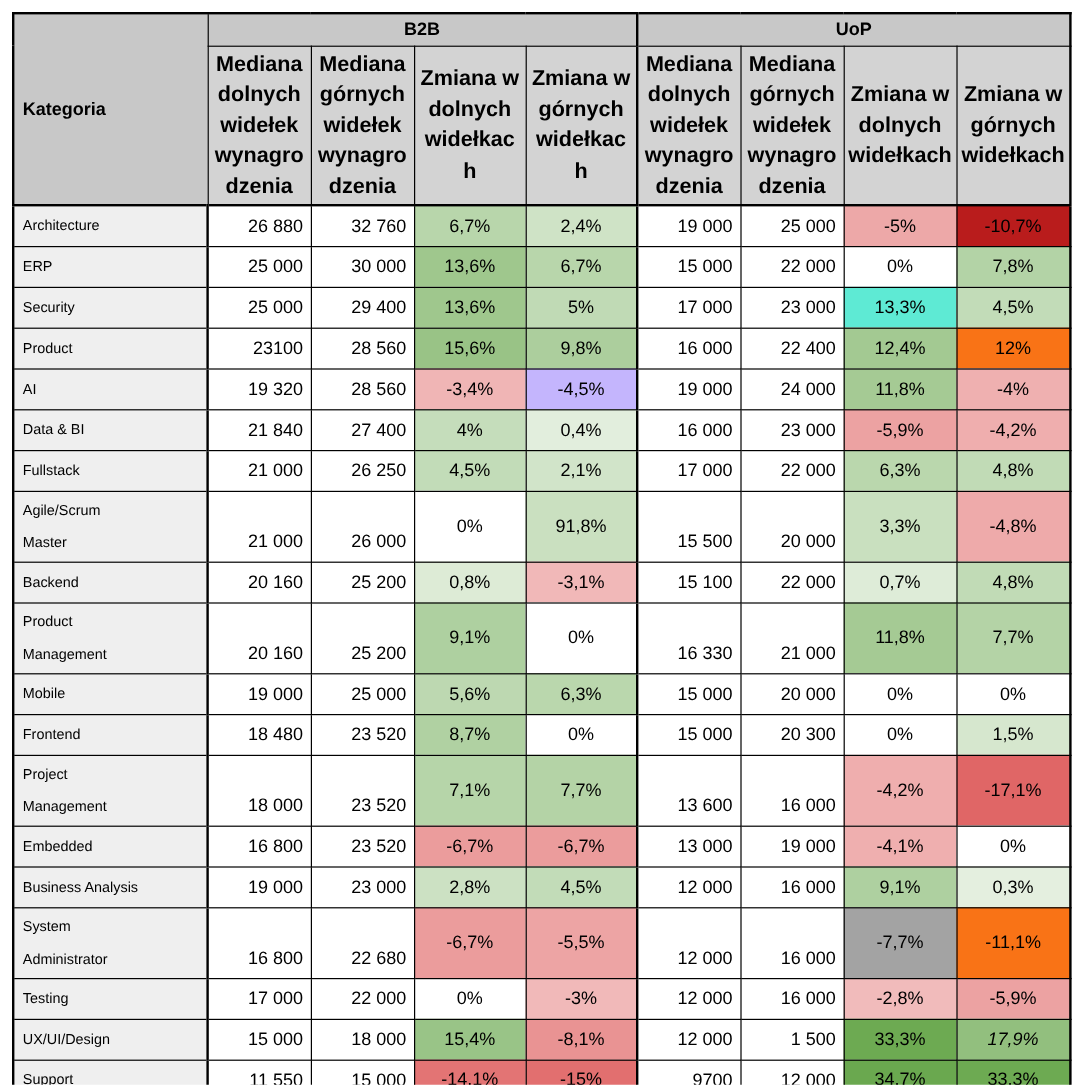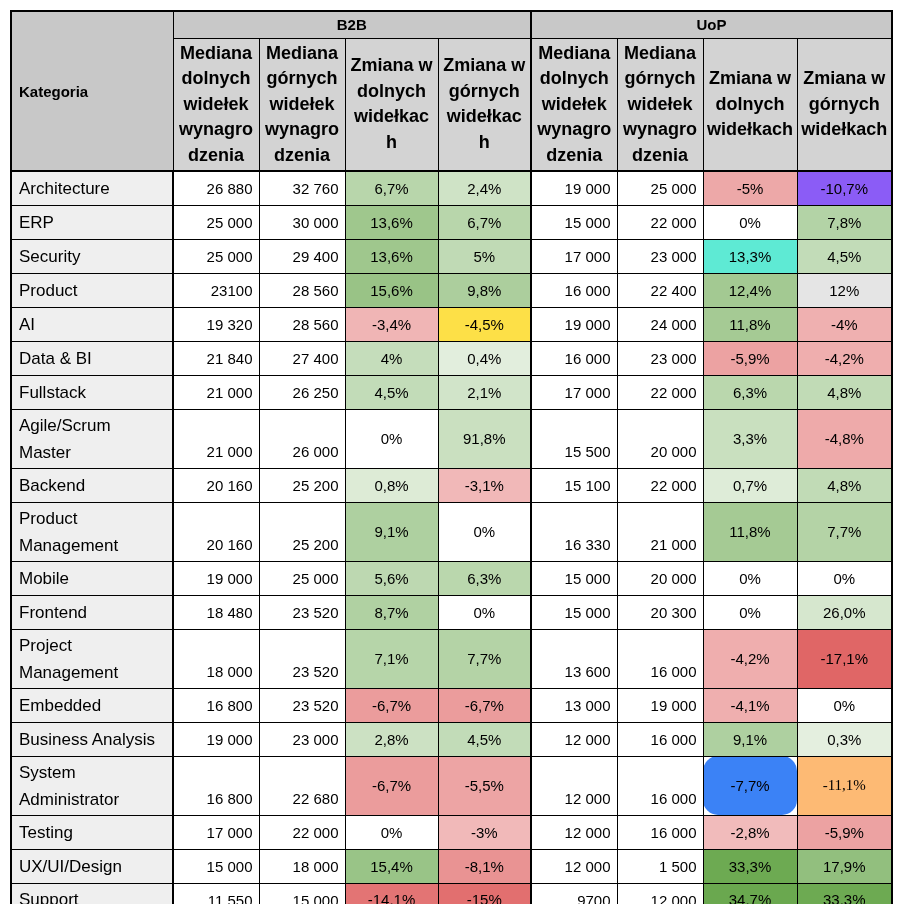--- a/index.html
+++ b/index.html
@@ -57,21 +57,21 @@
   .uop-start { border-left-width: 2px !important; }
   thead { border-bottom: 2px solid #000; }
   
   tbody tr { height: 34px; }
   tbody th.cat {
     background: #efefef;
     font-weight: normal;
     text-align: left;
     vertical-align: middle;
     padding: 2px 4px 2px 7px;
-    font-size: 17px;
+    font-size: 12px;
     line-height: 27px;
     white-space: pre-line;
     border-right-width: 2px;
   }
   td.num {
     background: #ffffff;
     text-align: right;
     vertical-align: bottom;
     padding: 2px 6px 7px 2px;
     font-size: 15px;
@@ -121,21 +121,21 @@
     <tbody id="tbody">
         <tr>
           <th class="cat">Architecture</th>
           <td class="num">26 880</td>
           <td class="num">32 760</td>
           <td class="pct" style="background: rgb(184, 214, 171);">6,7%</td>
           <td class="pct" style="background: rgb(207, 227, 198);">2,4%</td>
           <td class="num uop-start">19 000</td>
           <td class="num">25 000</td>
           <td class="pct" style="background: rgb(237, 168, 168);">-5%</td>
-          <td class="pct" style="background: #8b5cf6;">-10,7%</td>
+          <td class="pct" style="background: #b91c1c;">-10,7%</td>
         </tr>
         <tr>
           <th class="cat">ERP</th>
           <td class="num">25 000</td>
           <td class="num">30 000</td>
           <td class="pct" style="background: rgb(159, 199, 141);">13,6%</td>
           <td class="pct" style="background: rgb(184, 214, 171);">6,7%</td>
           <td class="num uop-start">15 000</td>
           <td class="num">22 000</td>
           <td class="pct" style="background: rgb(255, 255, 255);">0%</td>
@@ -154,28 +154,28 @@
         </tr>
         <tr>
           <th class="cat">Product</th>
           <td class="num">23100</td>
           <td class="num">28 560</td>
           <td class="pct" style="background: rgb(153, 195, 134);">15,6%</td>
           <td class="pct" style="background: rgb(172, 206, 157); margin-top: 39px;">9,8%</td>
           <td class="num uop-start">16 000</td>
           <td class="num">22 400</td>
           <td class="pct" style="background: rgb(163, 201, 146);">12,4%</td>
-          <td class="pct" style="background: #e5e5e5;">12%</td>
+          <td class="pct" style="background: #f97316;">12%</td>
         </tr>
         <tr>
           <th class="cat">AI</th>
           <td class="num">19 320</td>
           <td class="num">28 560</td>
           <td class="pct" style="background: rgb(240, 181, 181);">-3,4%</td>
-          <td class="pct" style="background: #fde047;">-4,5%</td>
+          <td class="pct" style="background: #c4b5fd;">-4,5%</td>
           <td class="num uop-start">19 000</td>
           <td class="num">24 000</td>
           <td class="pct" style="background: rgb(165, 202, 148);">11,8%</td>
           <td class="pct" style="background: rgb(239, 176, 176);">-4%</td>
         </tr>
         <tr>
           <th class="cat">Data &amp; BI</th>
           <td class="num">21 840</td>
           <td class="num">27 400</td>
           <td class="pct" style="background: rgb(197, 221, 187);">4%</td>
@@ -244,21 +244,21 @@
         </tr>
         <tr>
           <th class="cat">Frontend</th>
           <td class="num">18 480</td>
           <td class="num">23 520</td>
           <td class="pct" style="background: rgb(176, 209, 162);">8,7%</td>
           <td class="pct" style="background: rgb(255, 255, 255);">0%</td>
           <td class="num uop-start">15 000</td>
           <td class="num">20 300</td>
           <td class="pct" style="background: rgb(255, 255, 255);">0%</td>
-          <td class="pct" style="background: rgb(214, 231, 206);">26,0%</td>
+          <td class="pct" style="background: rgb(214, 231, 206);">1,5%</td>
         </tr>
         <tr>
           <th class="cat">Project
 Management</th>
           <td class="num">18 000</td>
           <td class="num">23 520</td>
           <td class="pct" style="background: rgb(182, 213, 169);">7,1%</td>
           <td class="pct" style="background: rgb(180, 211, 166);">7,7%</td>
           <td class="num uop-start">13 600</td>
           <td class="num">16 000</td>
@@ -289,22 +289,22 @@
         </tr>
         <tr>
           <th class="cat">System
 Administrator</th>
           <td class="num">16 800</td>
           <td class="num">22 680</td>
           <td class="pct" style="background: rgb(235, 156, 156);">-6,7%</td>
           <td class="pct" style="background: rgb(237, 164, 164);">-5,5%</td>
           <td class="num uop-start">12 000</td>
           <td class="num">16 000</td>
-          <td class="pct" style="background: #3b82f6; border-radius: 15px;">-7,7%</td>
-          <td class="pct" style="background: #fdba74; font-family: Liberation Serif, serif;">-11,1%</td>
+          <td class="pct" style="background: #a3a3a3;">-7,7%</td>
+          <td class="pct" style="background: #f97316;">-11,1%</td>
         </tr>
         <tr>
           <th class="cat">Testing</th>
           <td class="num">17 000</td>
           <td class="num">22 000</td>
           <td class="pct" style="background: rgb(255, 255, 255);">0%</td>
           <td class="pct" style="background: rgb(241, 185, 185);">-3%</td>
           <td class="num uop-start">12 000</td>
           <td class="num">16 000</td>
           <td class="pct" style="background: rgb(241, 187, 187);">-2,8%</td>
@@ -312,21 +312,21 @@
         </tr>
         <tr>
           <th class="cat">UX/UI/Design</th>
           <td class="num">15 000</td>
           <td class="num">18 000</td>
           <td class="pct" style="background: rgb(153, 196, 135);">15,4%</td>
           <td class="pct" style="background: rgb(233, 147, 147);">-8,1%</td>
           <td class="num uop-start">12 000</td>
           <td class="num">1 500</td>
           <td class="pct" style="background: rgb(109, 170, 82);">33,3%</td>
-          <td class="pct" style="background: rgb(146, 191, 126);">17,9%</td>
+          <td class="pct" style="background: rgb(146, 191, 126); font-style: italic;">17,9%</td>
         </tr>
         <tr>
           <th class="cat">Support</th>
           <td class="num">11 550</td>
           <td class="num">15 000</td>
           <td class="pct" style="background: rgb(227, 116, 116);">-14,1%</td>
           <td class="pct" style="background: rgb(226, 111, 111);">-15%</td>
           <td class="num uop-start">9700</td>
           <td class="num">12 000</td>
           <td class="pct" style="background: rgb(106, 168, 79);">34,7%</td>

